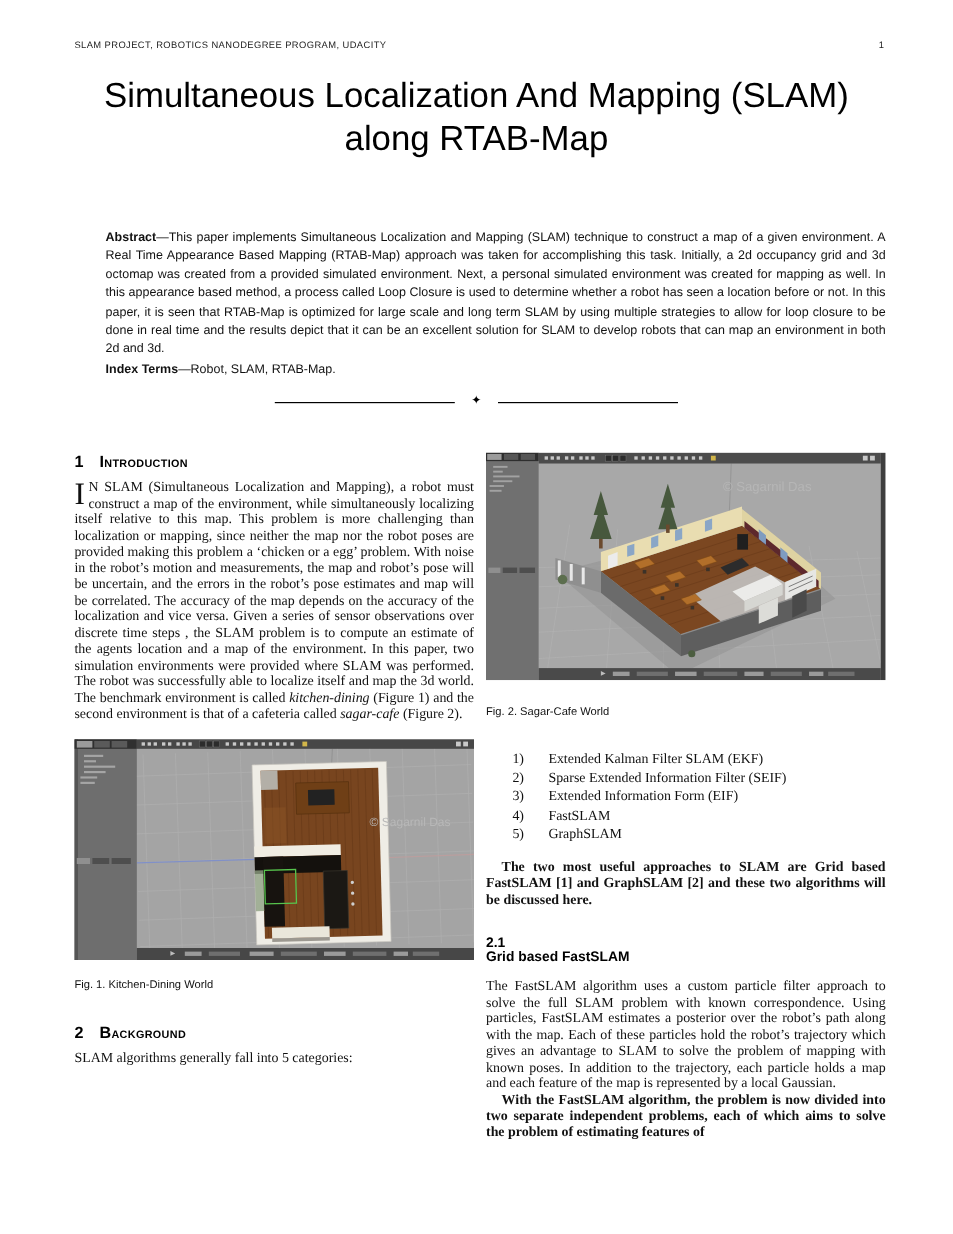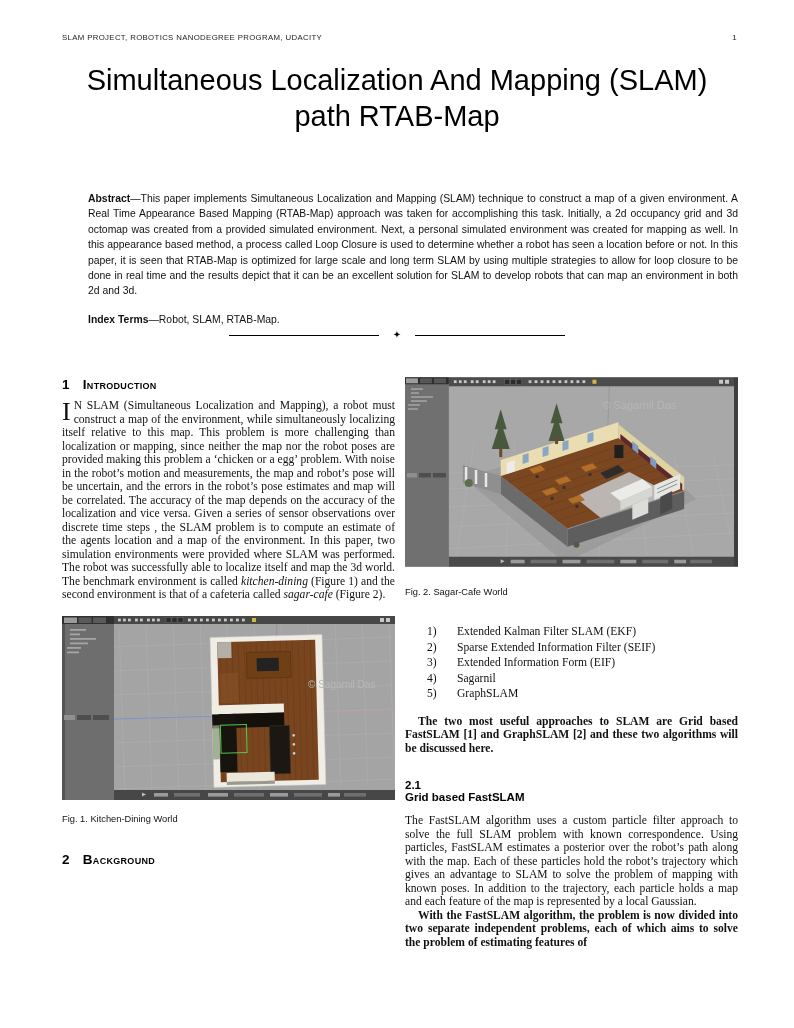--- a/index.html
+++ b/index.html
@@ -12,21 +12,21 @@
   .title{position:absolute;top:62px;left:0;width:100%;text-align:center;
          font-family:"Liberation Sans",sans-serif;font-size:29px;line-height:36px;font-weight:400;color:#000;}
 
   .author{position:absolute;top:151px;left:0;width:100%;text-align:center;
           font-family:"Liberation Sans",sans-serif;font-size:14px;color:#000;}
 
   .abstract{position:absolute;top:191px;left:88px;width:650px;
             font-family:"Liberation Sans",sans-serif;font-size:10.4px;line-height:15.4px;
             text-align:justify;color:#111;}
   .abstract b{font-weight:700;}
-  .index-terms{margin-top:13px;}
+  .index-terms{margin-top:2px;}
 
   .separator{position:absolute;top:330px;left:0;width:100%;display:flex;align-items:center;justify-content:center;gap:14px;}
   .sep-line{width:150px;height:1px;background:#000;}
   .sep-star{font-size:10px;line-height:10px;color:#000;}
 
   .columns{position:absolute;top:377px;left:62px;width:676px;display:flex;gap:10px;}
   .col{width:333px;}
 
   .sec-head{font-family:"Liberation Sans",sans-serif;font-weight:700;font-size:13.5px;
             font-variant:small-caps;letter-spacing:.3px;margin:0 0 7px 0;display:flex;color:#000;}
@@ -57,21 +57,21 @@
 
 <div class="page">
 
   <div class="header">
     <span>SLAM PROJECT, ROBOTICS NANODEGREE PROGRAM, UDACITY</span>
     <span>1</span>
   </div>
 
   <div class="title">
     <div>Simultaneous Localization And Mapping (SLAM)</div>
-    <div>path RTAB-Map</div>
+    <div>along RTAB-Map</div>
   </div>
 
 
   <div class="abstract">
     <p class="abstract-p" style="margin:0"><b>Abstract</b><span>—This paper implements Simultaneous Localization and Mapping (SLAM) technique to construct a map of a given environment. A Real Time Appearance Based Mapping (RTAB-Map) approach was taken for accomplishing this task. Initially, a 2d occupancy grid and 3d octomap was created from a provided simulated environment. Next, a personal simulated environment was created for mapping as well. In this appearance based method, a process called Loop Closure is used to determine whether a robot has seen a location before or not. In this paper, it is seen that RTAB-Map is optimized for large scale and long term SLAM by using multiple strategies to allow for loop closure to be done in real time and the results depict that it can be an excellent solution for SLAM to develop robots that can map an environment in both 2d and 3d.</span></p>
     <p class="index-terms" style="margin-bottom:0"><b>Index Terms</b><span>—Robot, SLAM, RTAB-Map.</span></p>
   </div>
 
   <div class="separator">
     <span class="sep-line"></span>
@@ -186,20 +186,21 @@
             </g>
           </g>
         </svg>
         <figcaption class="fig-cap">Fig. 1. Kitchen-Dining World</figcaption>
       </figure>
 
       <div class="sec-head sec2-head">
         <span class="sec-num">2</span>
         <span>Background</span>
       </div>
+      <p class="body-p">SLAM algorithms generally fall into 5 categories:</p>
     </div>
 
     <div class="col">
       <figure>
         
         <svg width="333" height="190" viewBox="0 0 334 190">
           <rect x="0" y="0" width="334" height="190" fill="#a8a8a8"></rect>
           <g stroke="#c0c0c0" stroke-width="0.6" opacity="0.4">
             <path d="M44 96L330 88M44 112L330 102M44 130L330 118M44 150L330 136M44 172L330 156" fill="none"></path>
             <path d="M70 60L50 190M110 64L100 190M150 68L148 190M190 70L196 190M230 74L244 190M270 78L292 190M310 82L330 176" fill="none"></path>
@@ -341,21 +342,21 @@
           <div class="cat-item">
             <span class="cat-num">2)</span>
             <span>Sparse Extended Information Filter (SEIF)</span>
           </div>
           <div class="cat-item">
             <span class="cat-num">3)</span>
             <span>Extended Information Form (EIF)</span>
           </div>
           <div class="cat-item">
             <span class="cat-num">4)</span>
-            <span>Sagarnil</span>
+            <span>FastSLAM</span>
           </div>
           <div class="cat-item">
             <span class="cat-num">5)</span>
             <span>GraphSLAM</span>
           </div>
         </div>
 
       <p class="body-p indent approaches">The two most useful approaches to SLAM are Grid based FastSLAM [1] and GraphSLAM [2] and these two algorithms will be discussed here.</p>
 
       <div class="sub-head">

